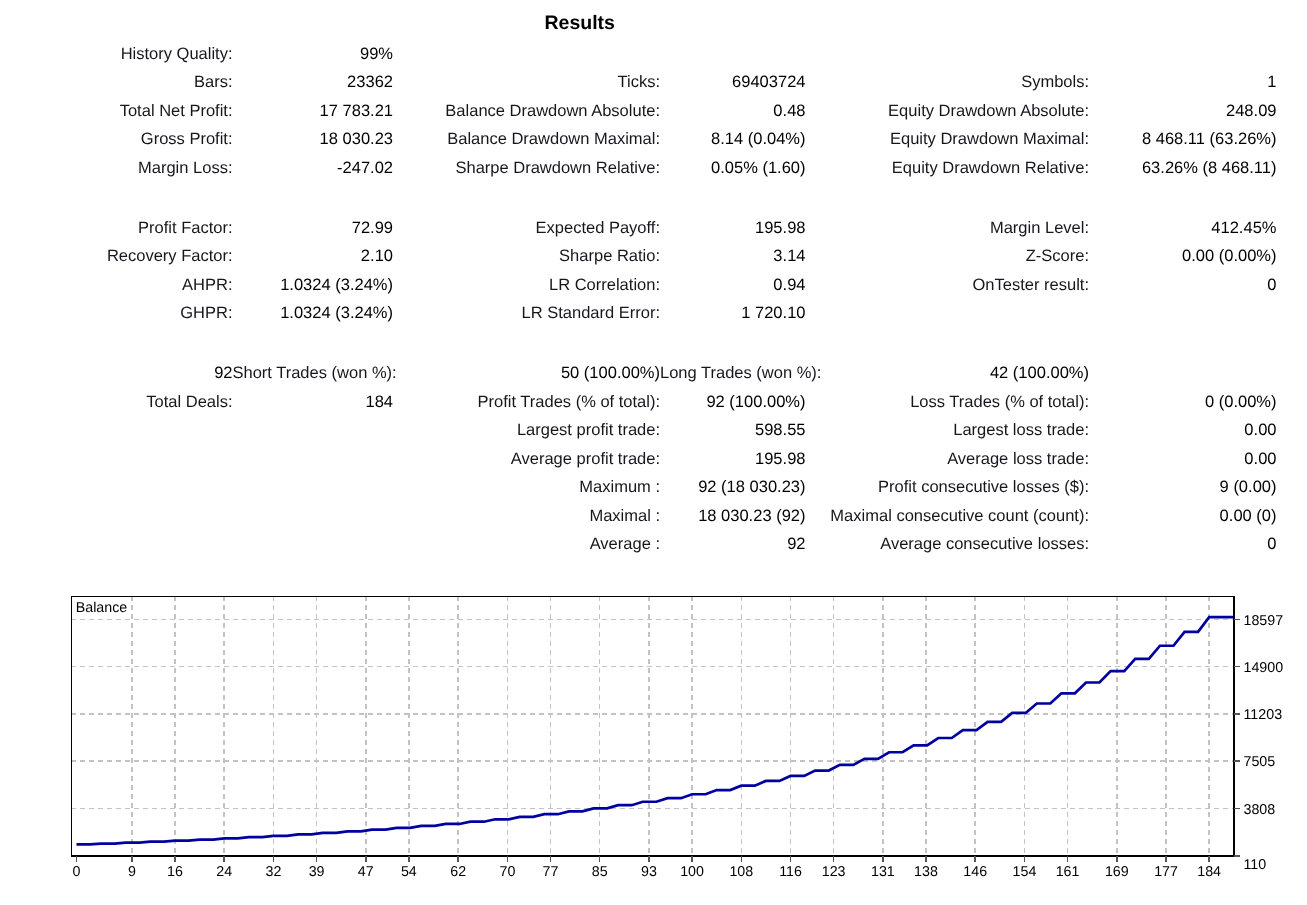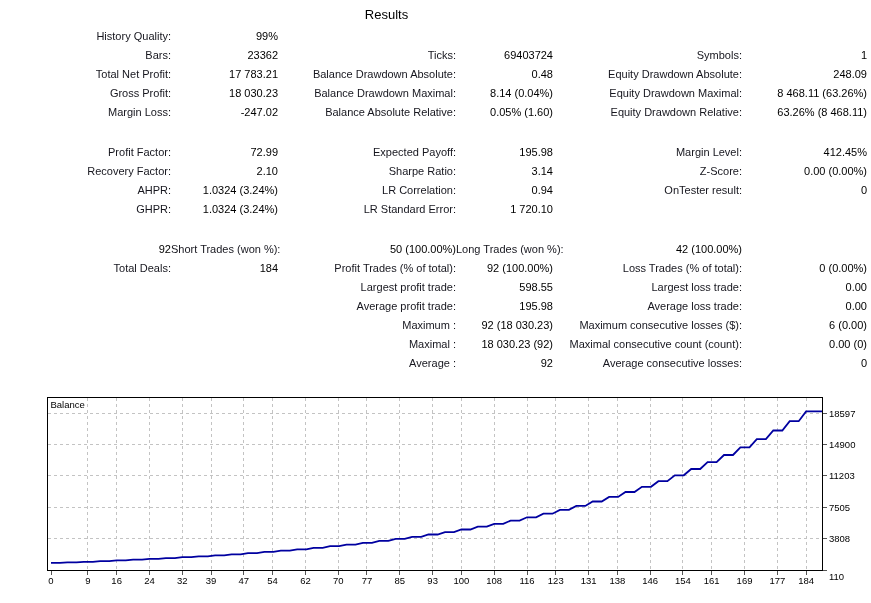--- a/index.html
+++ b/index.html
@@ -2,23 +2,23 @@
 <html><head>
 <meta charset="utf-8">
 <style>
   html,body{margin:0;padding:0;background:#fff;}
   body{
     width:871px;height:603px;position:relative;overflow:hidden;
     font-family:"Liberation Sans",sans-serif;color:#000;
   }
   .title{
     position:absolute;top:7px;left:0;width:773px;text-align:center;
-    font-size:13px;font-weight:normal;
-  }
-  .stats{position:absolute;top:27px;left:0;margin-left:16px;}
+    font-size:13px;font-weight:bold;
+  }
+  .stats{position:absolute;top:27px;left:0;}
   .srow{
     display:grid;
     grid-template-columns:155px 107px 178px 97px 189px 125px;
     height:19px;align-items:center;
   }
   .sgap{height:21px;}
   .slabel,.svalue{
     text-align:right;font-size:11px;white-space:nowrap;
     overflow:visible;line-height:19px;
   }
@@ -62,21 +62,21 @@
       <div class="slabel">Gross Profit:</div>
       <div class="svalue">18 030.23</div>
       <div class="slabel">Balance Drawdown Maximal:</div>
       <div class="svalue">8.14 (0.04%)</div>
       <div class="slabel">Equity Drawdown Maximal:</div>
       <div class="svalue">8 468.11 (63.26%)</div>
     </div>
     <div class="srow">
       <div class="slabel">Margin Loss:</div>
       <div class="svalue">-247.02</div>
-      <div class="slabel">Balance Absolute Relative:</div>
+      <div class="slabel">Sharpe Drawdown Relative:</div>
       <div class="svalue">0.05% (1.60)</div>
       <div class="slabel">Equity Drawdown Relative:</div>
       <div class="svalue">63.26% (8 468.11)</div>
     </div>
     <div class="sgap"></div>
     <div class="srow">
       <div class="slabel">Profit Factor:</div>
       <div class="svalue">72.99</div>
       <div class="slabel">Expected Payoff:</div>
       <div class="svalue">195.98</div>
@@ -137,22 +137,22 @@
       <div class="slabel">Average profit trade:</div>
       <div class="svalue">195.98</div>
       <div class="slabel">Average loss trade:</div>
       <div class="svalue">0.00</div>
     </div>
     <div class="srow">
       <div class="slabel"></div>
       <div class="svalue"></div>
       <div class="slabel">Maximum :</div>
       <div class="svalue">92 (18 030.23)</div>
-      <div class="slabel">Maximum consecutive losses ($):</div>
-      <div class="svalue">6 (0.00)</div>
+      <div class="slabel">Profit consecutive losses ($):</div>
+      <div class="svalue">9 (0.00)</div>
     </div>
     <div class="srow">
       <div class="slabel"></div>
       <div class="svalue"></div>
       <div class="slabel">Maximal :</div>
       <div class="svalue">18 030.23 (92)</div>
       <div class="slabel">Maximal consecutive count (count):</div>
       <div class="svalue">0.00 (0)</div>
     </div>
     <div class="srow">

